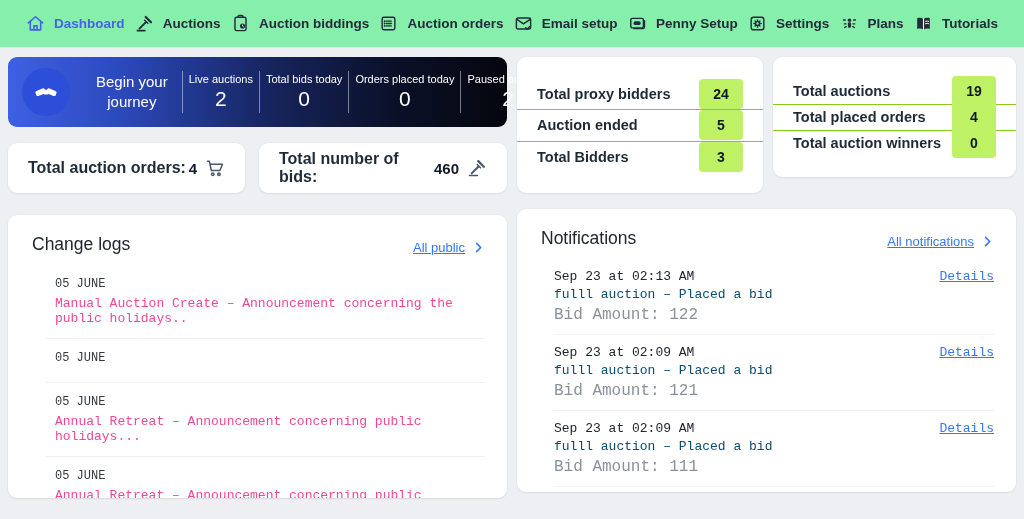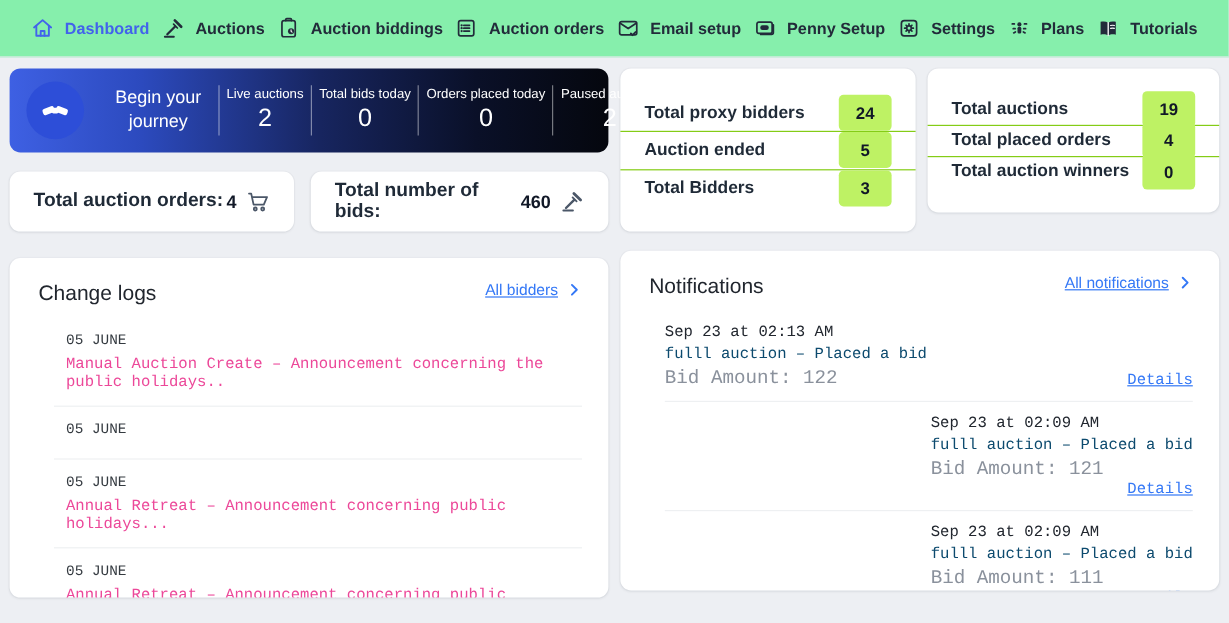--- a/index.html
+++ b/index.html
@@ -77,38 +77,38 @@
   .stat-row + .stat-row { border-top:1px solid #84cc16; }
   .stat-row .slabel { font-size:14.5px; font-weight:700; color:#1f2a37; }
   .stat-row .svalue {
     background:#bef264; border-radius:4px; min-width:44px; text-align:center;
     padding:7px 10px; font-size:14px; font-weight:700; color:#111827;
   }
 
   
   .panel { height:283px; margin-top:22px; overflow:hidden; }
   .panel-head {
-    display:flex; align-items:flex-start; justify-content:space-between;
+    display:flex; align-items:flex-end; justify-content:space-between;
     padding:19px 22px 6px 24px;
   }
   .panel-title { font-size:17.5px; font-weight:500; color:#21262e; }
   .panel-link {
     display:inline-flex; align-items:center; gap:7px;
     color:#3478f6; font-size:13px; text-decoration:underline; cursor:pointer;
   }
   .panel-link .chev { width:13px; height:13px; color:#3478f6; }
   .panel-body { padding:4px 22px 0 37px;font-family:Liberation Mono, monospace; }
 
   .log-item { padding:12px 0 12px 10px; }
   .log-item + .log-item { border-top:1px solid #eef0f2; }
   .log-date { font-size:12px; color:#343a40; font-weight:500; margin-bottom:5px; }
   .log-text { font-size:13px; color:#ec4899; }
 
-  .note-item { display:flex; align-items:flex-end; justify-content:space-between; padding:10px 0; }
-  .note-item + .note-item { border-top:1px solid #eef0f2;flex-direction:column; }
+  .note-item { display:flex; align-items:flex-start; justify-content:space-between; padding:10px 0; }
+  .note-item + .note-item { border-top:1px solid #eef0f2; }
   .note-date { font-size:13px; color:#21262e; font-weight:500; margin-bottom:3px; }
   .note-title { font-size:13px; color:#0c4a6e; margin-bottom:4px; }
   .note-amount { font-size:16px; color:#8a919c; min-height:13px; }
   .note-details { font-size:13px; color:#3478f6; text-decoration:underline; cursor:pointer; white-space:nowrap; }
 </style>
 </head>
 <body>
 
 <nav class="topnav">
   <div class="nav-item active">
@@ -272,21 +272,21 @@
               </svg>
           </span>
         </span>
       </div>
     </div>
 
     <div class="card panel">
       <div class="panel-head">
         <div class="panel-title">Change logs</div>
         <a class="panel-link">
-          <span>All bidders</span>
+          <span>All public</span>
           <span class="chev">
             <svg viewBox="0 0 24 24" fill="none" stroke="currentColor" stroke-width="3" stroke-linecap="round" stroke-linejoin="round" width="13" height="13">
                 <path d="M8.5 4.5 16 12l-7.5 7.5"></path>
               </svg>
           </span>
         </a>
       </div>
       <div class="panel-body">
         <div class="log-item">
           <div class="log-date">05 JUNE</div>

